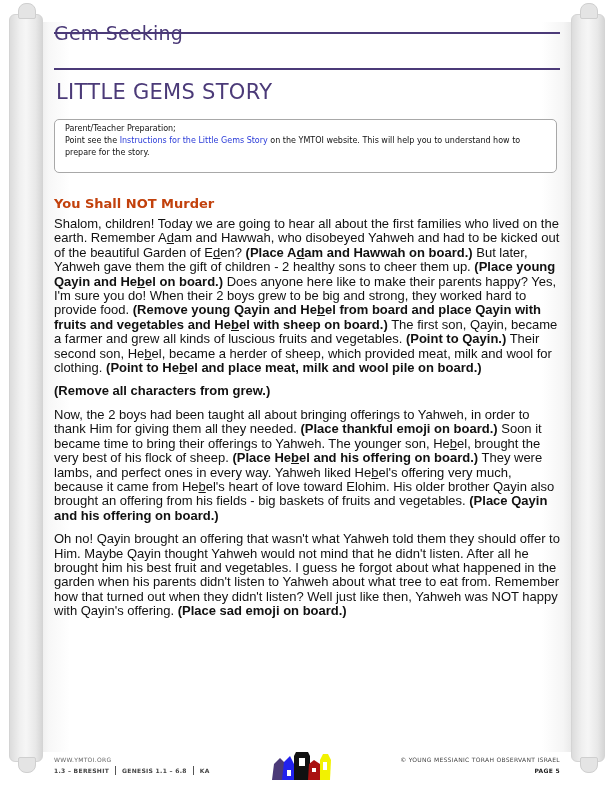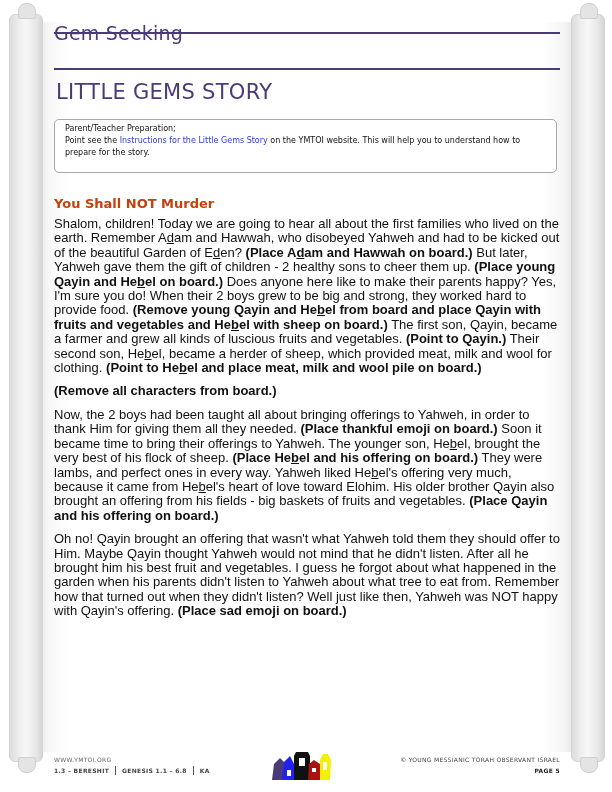--- a/index.html
+++ b/index.html
@@ -67,21 +67,21 @@
   <div>
     <span>Point see the </span><span class="link">Instructions for the Little Gems Story</span><span> on the YMTOI website. This will help you to understand how to prepare for the story.</span>
   </div>
 </div>
 
 <div class="section-heading">You Shall NOT Murder</div>
 
 <div class="story">
   <p><span>Shalom, children! Today we are going to hear all about the first families who lived on the earth. Remember A</span><u>d</u><span>am and Hawwah, who disobeyed Yahweh and had to be kicked out of the beautiful Garden of E</span><u>d</u><span>en? </span><b><span>(Place A</span><u>d</u><span>am and Hawwah on board.)</span></b><span> But later, Yahweh gave them the gift of children - 2 healthy sons to cheer them up. </span><b><span>(Place young Qayin and He</span><u>b</u><span>el on board.)</span></b><span> Does anyone here like to make their parents happy? Yes, I'm sure you do! When their 2 boys grew to be big and strong, they worked hard to provide food. </span><b><span>(Remove young Qayin and He</span><u>b</u><span>el from board and place Qayin with fruits and vegetables and He</span><u>b</u><span>el with sheep on board.)</span></b><span> The first son, Qayin, became a farmer and grew all kinds of luscious fruits and vegetables. </span><b>(Point to Qayin.)</b><span> Their second son, He</span><u>b</u><span>el, became a herder of sheep, which provided meat, milk and wool for clothing. </span><b><span>(Point to He</span><u>b</u><span>el and place meat, milk and wool pile on board.)</span></b></p>
 
-  <p><b>(Remove all characters from board.)</b></p>
+  <p><b>(Remove all characters from grew.)</b></p>
 
   <p><span>Now, the 2 boys had been taught all about bringing offerings to Yahweh, in order to thank Him for giving them all they needed. </span><b>(Place thankful emoji on board.)</b><span> Soon it became time to bring their offerings to Yahweh. The younger son, He</span><u>b</u><span>el, brought the very best of his flock of sheep. </span><b><span>(Place He</span><u>b</u><span>el and his offering on board.)</span></b><span> They were lambs, and perfect ones in every way. Yahweh liked He</span><u>b</u><span>el's offering very much, because it came from He</span><u>b</u><span>el's heart of love toward Elohim. His older brother Qayin also brought an offering from his fields - big baskets of fruits and vegetables. </span><b>(Place Qayin and his offering on board.)</b></p>
 
   <p><span>Oh no! Qayin brought an offering that wasn't what Yahweh told them they should offer to Him. Maybe Qayin thought Yahweh would not mind that he didn't listen. After all he brought him his best fruit and vegetables. I guess he forgot about what happened in the garden when his parents didn't listen to Yahweh about what tree to eat from. Remember how that turned out when they didn't listen? Well just like then, Yahweh was NOT happy with Qayin's offering. </span><b>(Place sad emoji on board.)</b></p>
 </div>
 
 <div class="footer">
   <div class="left-top">WWW.YMTOI.ORG</div>
   <div class="left-bottom">
     <span>1.3 – BERESHIT</span>

